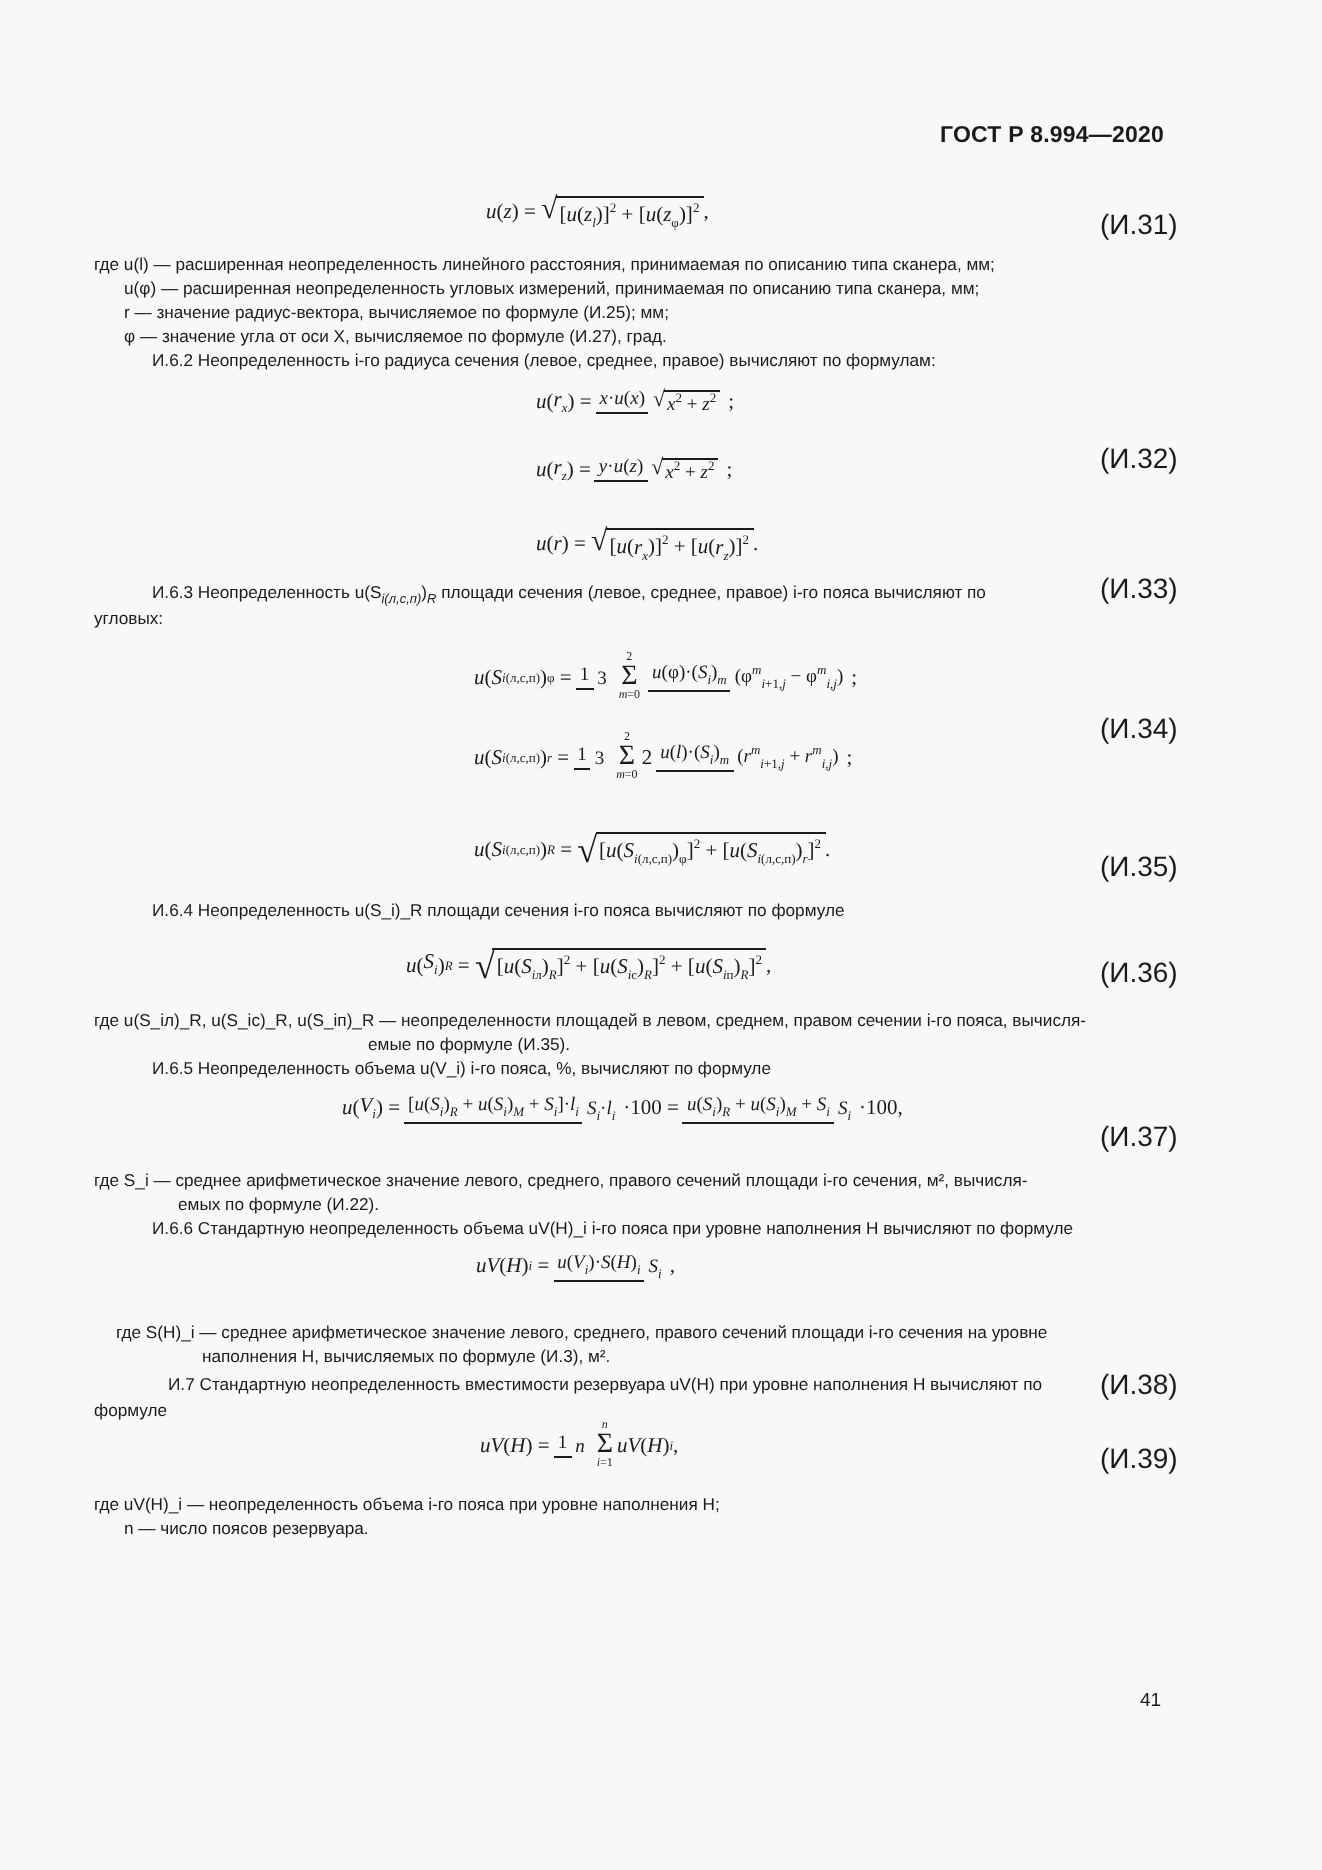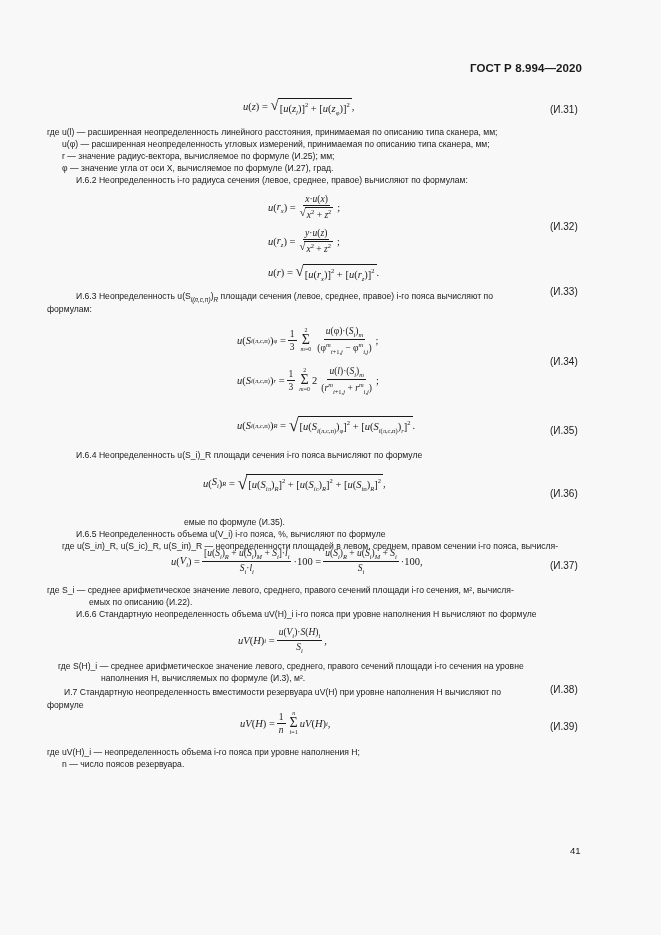--- a/index.html
+++ b/index.html
@@ -1,25 +1,25 @@
 <!DOCTYPE html>
 <html><head>
 <meta charset="utf-8">
 <style>
   html,body{margin:0;padding:0;}
   body{width:661px;height:935px;background:#f8f8f8;position:relative;overflow:hidden;
        font-family:"Liberation Sans",sans-serif;color:#1a1a1a;font-size:8.6px;}
   .abs{position:absolute;}
   .hdr{right:79px;top:62px;font-weight:bold;font-size:11.5px;letter-spacing:0.1px;}
-  .eqno{position:absolute;left:550px;font-size:10px;}
+  .eqno{position:absolute;left:550px;font-size:14px;}
   .txt{position:absolute;white-space:nowrap;line-height:11px;}
   i,.it{font-style:italic;}
   .math{position:absolute;font-family:"Liberation Serif",serif;font-size:10.5px;white-space:nowrap;display:flex;align-items:center;}
   .math i{font-style:italic;}
-  .frac{display:inline-flex;flex-direction:column;align-items:center;vertical-align:middle;margin:0 2px;font-size:9.5px;}
+  .frac{display:inline-flex;flex-direction:row;align-items:center;vertical-align:middle;margin:0 2px;font-size:9.5px;}
   .frac .num{padding:0 2px 1px;border-bottom:1px solid #1a1a1a;}
   .frac .den{padding:1px 2px 0;}
   .sqrt{display:inline-flex;align-items:stretch;}
   .sqrt .rad{font-size:15px;line-height:1;margin-right:-1px;}
   .sqrt .body{border-top:1px solid #1a1a1a;padding:2px 2px 0 2px;}
   sub,sup{font-size:6.5px;}
   .sum{display:inline-flex;flex-direction:column;align-items:center;font-size:6px;line-height:7px;margin:0 2px;}
   .sum .sig{font-size:14px;line-height:12px;}
   .pageno{left:570px;top:845px;font-size:9.5px;}
 </style>
@@ -66,21 +66,21 @@
   <i>u</i>(<i>r</i>)&nbsp;=&nbsp;<span class="sqrt">
       <span class="rad">√</span>
       <span class="body">[<i>u</i>(<i>r<sub>x</sub></i>)]<sup>2</sup> + [<i>u</i>(<i>r<sub>z</sub></i>)]<sup>2</sup></span>
     </span>.
 </div>
 <div class="eqno" style="top:270px;margin-top:16px;">(И.33)</div>
 
 <div class="txt" style="left:76px;top:291px;">
   <span>И.6.3 Неопределенность u(S</span><sub class="it">i(л,с,п)</sub><span>)</span><sub class="it">R</sub><span> площади сечения (левое, среднее, правое) i-го пояса вычисляют по</span>
 </div>
-<div class="txt" style="left:47px;top:304px;">формулам:</div>
+<div class="txt" style="left:47px;top:304px;">угловых:</div>
 
 <div class="math" style="left:237px;top:326px;">
   <i>u</i>(<i>S</i><sub><i>i</i>(л,с,п)</sub>)<sub>φ</sub>&nbsp;=<span class="frac">
       <span class="num">1</span>
       <span class="den">3</span>
     </span><span class="sum">
       <span>2</span>
       <span class="sig">Σ</span>
       <span><i>m</i>=0</span>
     </span><span class="frac">
@@ -112,52 +112,52 @@
 <div class="eqno" style="top:425px;">(И.35)</div>
 
 <div class="txt" style="left:76px;top:450px;">И.6.4 Неопределенность u(S_i)_R площади сечения i-го пояса вычисляют по формуле</div>
 
 <div class="math" style="left:203px;top:474px;">
   <i>u</i>(<i>S<sub>i</sub></i>)<sub><i>R</i></sub>&nbsp;=&nbsp;<span class="sqrt">
       <span class="rad" style="font-size:18px">√</span>
       <span class="body">[<i>u</i>(<i>S</i><sub><i>i</i>л</sub>)<sub><i>R</i></sub>]<sup>2</sup> + [<i>u</i>(<i>S</i><sub><i>i</i>с</sub>)<sub><i>R</i></sub>]<sup>2</sup> + [<i>u</i>(<i>S</i><sub><i>i</i>п</sub>)<sub><i>R</i></sub>]<sup>2</sup></span>
     </span>,
 </div>
-<div class="eqno" style="top:488px;">(И.36)</div>
+<div class="eqno" style="top:478px;">(И.36)</div>
 
-<div class="txt" style="left:62px;top:505px;margin-top:36px;">где u(S_iл)_R, u(S_iс)_R, u(S_iп)_R — неопределенности площадей в левом, среднем, правом сечении i-го пояса, вычисля-</div>
+<div class="txt" style="left:47px;top:505px;">где u(S_iл)_R, u(S_iс)_R, u(S_iп)_R — неопределенности площадей в левом, среднем, правом сечении i-го пояса, вычисля-</div>
 <div class="txt" style="left:184px;top:517px;">емые по формуле (И.35).</div>
 <div class="txt" style="left:76px;top:529px;">И.6.5 Неопределенность объема u(V_i) i-го пояса, %, вычисляют по формуле</div>
 
 <div class="math" style="left:171px;top:548px;">
   <i>u</i>(<i>V<sub>i</sub></i>)&nbsp;=<span class="frac">
       <span class="num">[<i>u</i>(<i>S<sub>i</sub></i>)<sub><i>R</i></sub> + <i>u</i>(<i>S<sub>i</sub></i>)<sub><i>M</i></sub> + <i>S<sub>i</sub></i>]·<i>l<sub>i</sub></i></span>
       <span class="den"><i>S<sub>i</sub></i>·<i>l<sub>i</sub></i></span>
     </span>·100&nbsp;=<span class="frac">
       <span class="num"><i>u</i>(<i>S<sub>i</sub></i>)<sub><i>R</i></sub> + <i>u</i>(<i>S<sub>i</sub></i>)<sub><i>M</i></sub> + <i>S<sub>i</sub></i></span>
       <span class="den"><i>S<sub>i</sub></i></span>
     </span>·100,
 </div>
 <div class="eqno" style="top:560px;">(И.37)</div>
 
 <div class="txt" style="left:47px;top:585px;">где S_i — среднее арифметическое значение левого, среднего, правого сечений площади i-го сечения, м², вычисля-</div>
-<div class="txt" style="left:89px;top:597px;">емых по описанию (И.22).</div>
+<div class="txt" style="left:89px;top:597px;">емых по формуле (И.22).</div>
 <div class="txt" style="left:76px;top:609px;">И.6.6 Стандартную неопределенность объема uV(H)_i i-го пояса при уровне наполнения H вычисляют по формуле</div>
 
 <div class="math" style="left:238px;top:627px;">
   <i>uV</i>(<i>H</i>)<sub><i>i</i></sub>&nbsp;=<span class="frac">
       <span class="num"><i>u</i>(<i>V<sub>i</sub></i>)·<i>S</i>(<i>H</i>)<sub><i>i</i></sub></span>
       <span class="den"><i>S<sub>i</sub></i></span>
     </span>,
 </div>
 <div class="eqno" style="top:636px;margin-top:48px;">(И.38)</div>
 
 <div class="txt" style="left:47px;top:661px;margin-left:11px;">где S(H)_i — среднее арифметическое значение левого, среднего, правого сечений площади i-го сечения на уровне</div>
 <div class="txt" style="left:101px;top:673px;text-align:right;">наполнения H, вычисляемых по формуле (И.3), м².</div>
-<div class="txt" style="left:64px;top:687px;">И.7 Стандартную неопределенность вместимости резервуара uV(H) при уровне наполнения H вычисляют по</div>
+<div class="txt" style="left:84px;top:687px;">И.7 Стандартную неопределенность вместимости резервуара uV(H) при уровне наполнения H вычисляют по</div>
 <div class="txt" style="left:47px;top:700px;">формуле</div>
 
 <div class="math" style="left:240px;top:710px;">
   <i>uV</i>(<i>H</i>)&nbsp;=<span class="frac">
       <span class="num">1</span>
       <span class="den"><i>n</i></span>
     </span><span class="sum">
       <span><i>n</i></span>
       <span class="sig">Σ</span>
       <span><i>i</i>=1</span>

